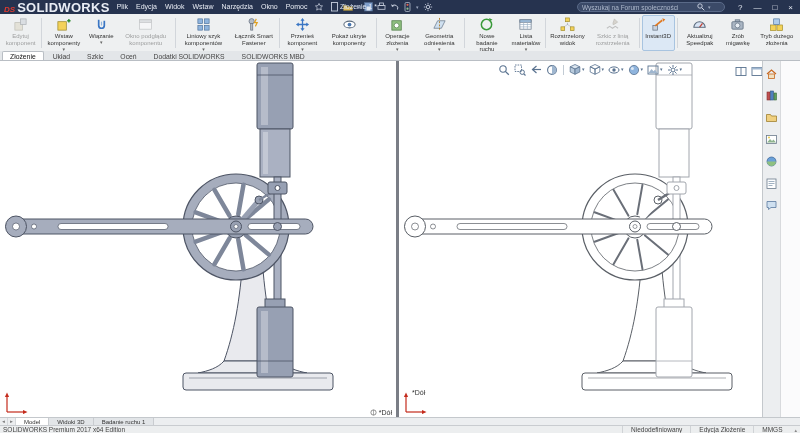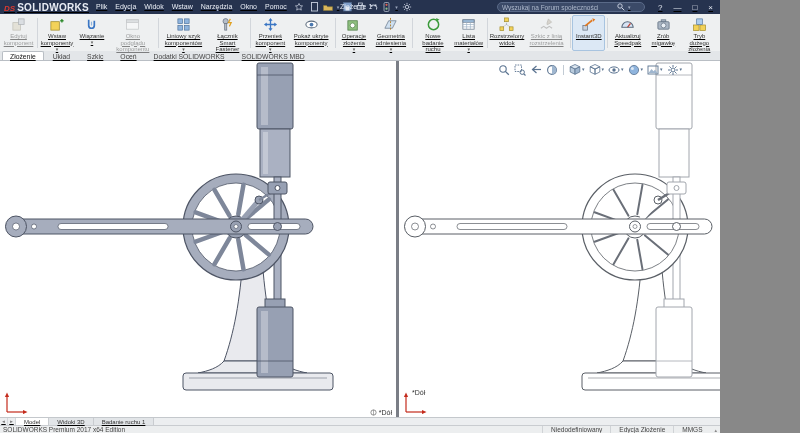--- a/index.html
+++ b/index.html
@@ -1,25 +1,25 @@
 <!DOCTYPE html>
 <html style="--titlebar-bg: #26334f; --ribbon-bg: #eef0f1; --tabstrip-bg: #e3e6e9; --viewport-bg: #ffffff; --statusbar-bg: #eceeef; --accent-blue: #3a76c4; --triad-red: #c42b1c; --metal-body: #a6adbd; --edge-line: #4d5464;"><head>
 <meta charset="utf-8">
 <style>
   html,body{margin:0;padding:0;background:#888;}
   *{box-sizing:border-box;}
-  .app{position:relative;width:720px;height:433px;overflow:hidden;background:#fff;
-       font-family:"Liberation Sans","DejaVu Sans",sans-serif;cursor:default;-webkit-user-select:none;user-select:none;text-decoration:underline;}
+  .app{position:relative;width:800px;height:433px;overflow:hidden;background:#fff;
+       font-family:"Liberation Sans","DejaVu Sans",sans-serif;cursor:default;-webkit-user-select:none;user-select:none;}
 
   
   .titlebar{position:relative;height:14px;background:var(--titlebar-bg,#26334f);display:flex;align-items:center;
             color:#e8ecf4;font-size:7px;gap:7px;padding:0 4px;}
   .logo{display:flex;align-items:baseline;gap:2px;font-weight:bold;white-space:nowrap;}
   .logo .ds{color:#e03a2f;font-style:italic;font-size:8px;}
-  .logo .sw{font-size:10px;letter-spacing:.3px;}
+  .logo .sw{font-size:13px;letter-spacing:.3px;}
   .menus{display:flex;gap:8px;white-space:nowrap;}
   .qat{display:flex;gap:4px;align-items:center;}
   .doc-title{position:absolute;left:340px;top:3px;font-size:7px;color:#dfe6f2;white-space:nowrap;}
   .search{margin-left:auto;display:flex;align-items:center;gap:3px;background:#3b4a68;border:1px solid #5a6a88;
           border-radius:6px;height:10px;padding:0 4px;width:148px;}
   .search input{background:transparent;border:none;outline:none;color:#aeb9cc;font-size:6.5px;width:112px;
                 font-family:inherit;padding:0;}
   .search input::placeholder{color:#aeb9cc;}
   .winbtns{display:flex;gap:11px;font-size:8px;align-items:center;margin:0 3px 0 6px;}
   .caret{font-size:5px;color:#5a7390;line-height:5px;}

